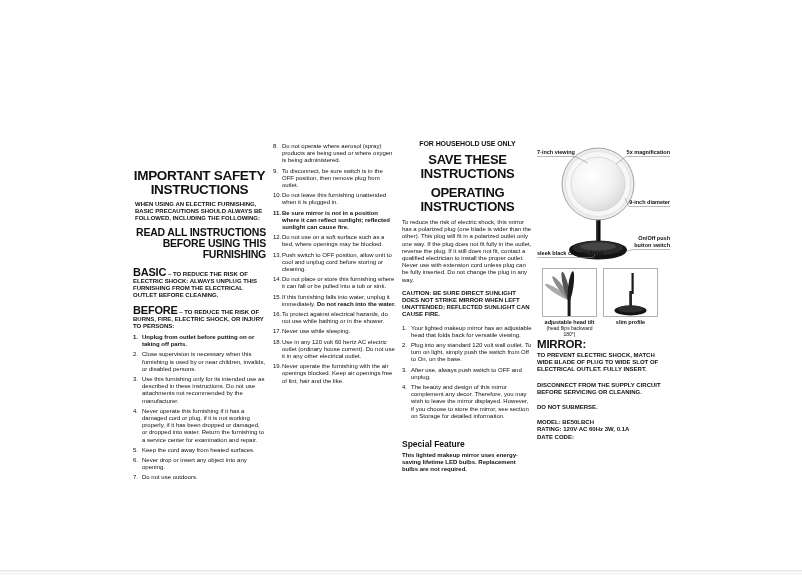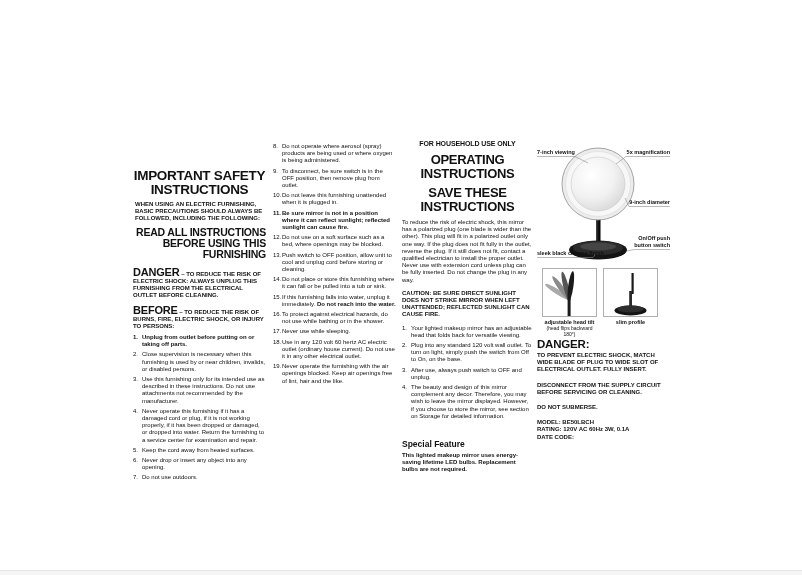--- a/index.html
+++ b/index.html
@@ -53,21 +53,21 @@
 
   .bottom-edge { position:absolute; left:0; bottom:0; width:802px; height:5px; background:#f6f6f7; border-top:1px solid #e4e4e6; }
 </style>
 </head>
 <body>
 
 <div class="col" id="col1">
   <h1 class="main-title">IMPORTANT SAFETY INSTRUCTIONS</h1>
   <p class="intro">WHEN USING AN ELECTRIC FURNISHING, BASIC PRECAUTIONS SHOULD ALWAYS BE FOLLOWED, INCLUDING THE FOLLOWING:</p>
   <h2 class="read-all">READ ALL INSTRUCTIONS BEFORE USING THIS FURNISHING</h2>
-  <p class="runin"><span class="big">DANGER</span><span> – TO REDUCE THE RISK OF ELECTRIC SHOCK: ALWAYS UNPLUG THIS FURNISHING FROM THE ELECTRICAL OUTLET BEFORE CLEANING.</span></p>
+  <p class="runin"><span class="big">BASIC</span><span> – TO REDUCE THE RISK OF ELECTRIC SHOCK: ALWAYS UNPLUG THIS FURNISHING FROM THE ELECTRICAL OUTLET BEFORE CLEANING.</span></p>
   <p class="runin warn"><span class="big">BEFORE</span><span> – TO REDUCE THE RISK OF BURNS, FIRE, ELECTRIC SHOCK, OR INJURY TO PERSONS:</span></p>
   <div class="nlist">
       <div class="li bold">
         <span class="num">1.</span>
         <span class="txt">Unplug from outlet before putting on or taking off parts.</span>
       </div>
       <div class="li">
         <span class="num">2.</span>
         <span class="txt">Close supervision is necessary when this furnishing is used by or near children, invalids, or disabled persons.</span>
       </div>
@@ -142,22 +142,22 @@
       </div>
       <div class="li">
         <span class="num">19.</span>
         <span class="txt">Never operate the furnishing with the air openings blocked. Keep air openings free of lint, hair and the like.</span>
       </div>
     </div>
 </div>
 
 <div class="col" id="col3">
   <div class="household">FOR HOUSEHOLD USE ONLY</div>
+  <h1 class="big-title">SAVE THESE INSTRUCTIONS</h1>
   <h1 class="big-title">OPERATING INSTRUCTIONS</h1>
-  <h1 class="big-title">SAVE THESE INSTRUCTIONS</h1>
   <p class="para">To reduce the risk of electric shock, this mirror has a polarized plug (one blade is wider than the other). This plug will fit in a polarized outlet only one way. If the plug does not fit fully in the outlet, reverse the plug. If it still does not fit, contact a qualified electrician to install the proper outlet. Never use with extension cord unless plug can be fully inserted. Do not change the plug in any way.</p>
   <p class="para bold">CAUTION: BE SURE DIRECT SUNLIGHT DOES NOT STRIKE MIRROR WHEN LEFT UNATTENDED; REFLECTED SUNLIGHT CAN CAUSE FIRE.</p>
   <div class="nlist">
       <div class="li">
         <span class="num">1.</span>
         <span class="txt">Your lighted makeup mirror has an adjustable head that folds back for versatile viewing.</span>
       </div>
       <div class="li">
         <span class="num">2.</span>
         <span class="txt">Plug into any standard 120 volt wall outlet. To turn on light, simply push the switch from Off to On, on the base.</span>
@@ -245,21 +245,21 @@
         <div class="cap">adjustable head tilt</div>
         <div class="subcap">(head flips backward 180°)</div>
       </div>
       <div class="cap-wrap">
         <div class="cap">slim profile</div>
       </div>
     </div>
   </div>
 
   <div class="caution4">
-    <h2>DANGER:</h2>
+    <h2>MIRROR:</h2>
     <p>TO PREVENT ELECTRIC SHOCK, MATCH WIDE BLADE OF PLUG TO WIDE SLOT OF ELECTRICAL OUTLET. FULLY INSERT.</p>
     <p>DISCONNECT FROM THE SUPPLY CIRCUIT BEFORE SERVICING OR CLEANING.</p>
     <p>DO NOT SUBMERSE.</p>
     <p class="tight">MODEL: BE50LBCH</p>
     <p class="tight">RATING: 120V AC 60Hz 3W, 0.1A</p>
     <p class="tight">DATE CODE:</p>
   </div>
 </div>
 
 <div class="bottom-edge"></div>

